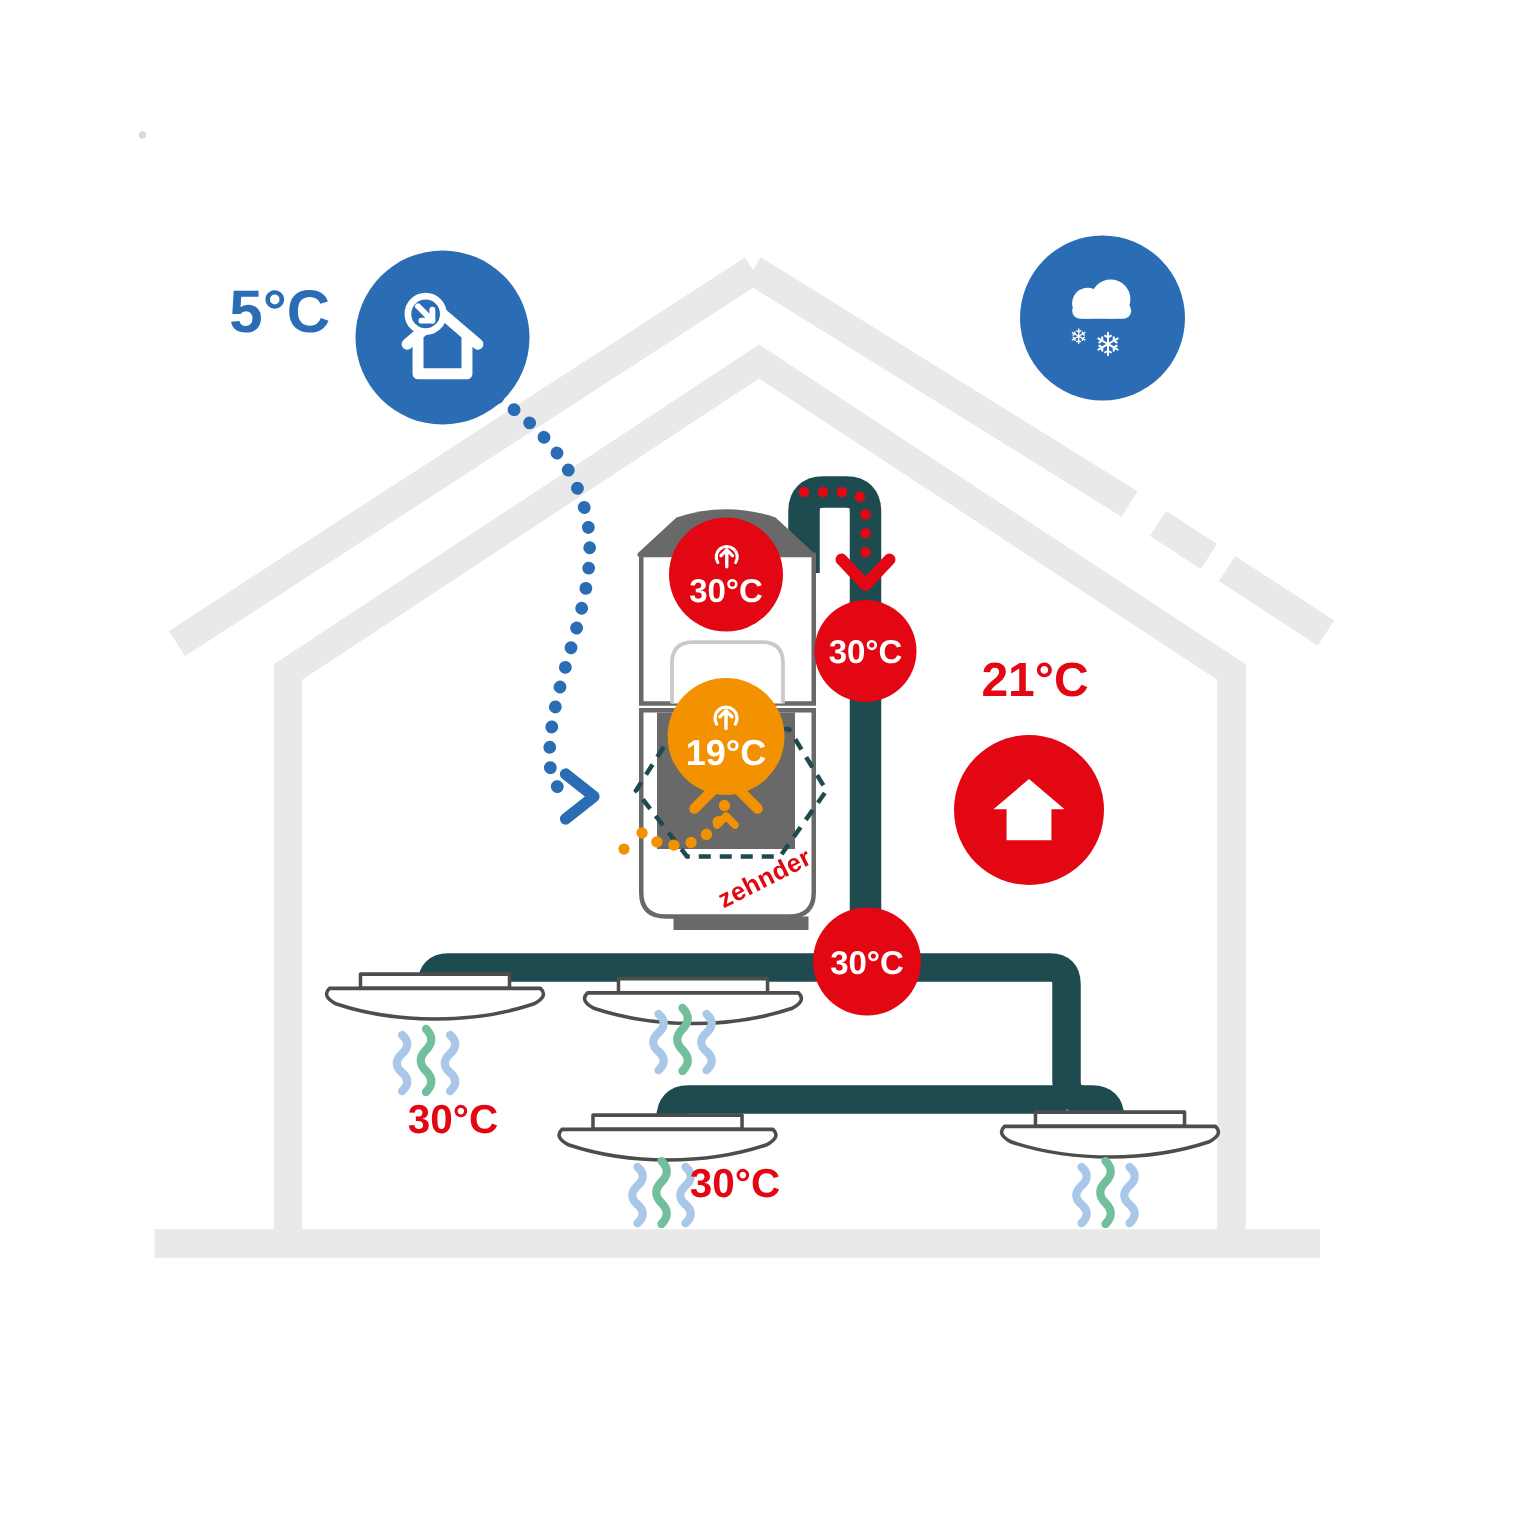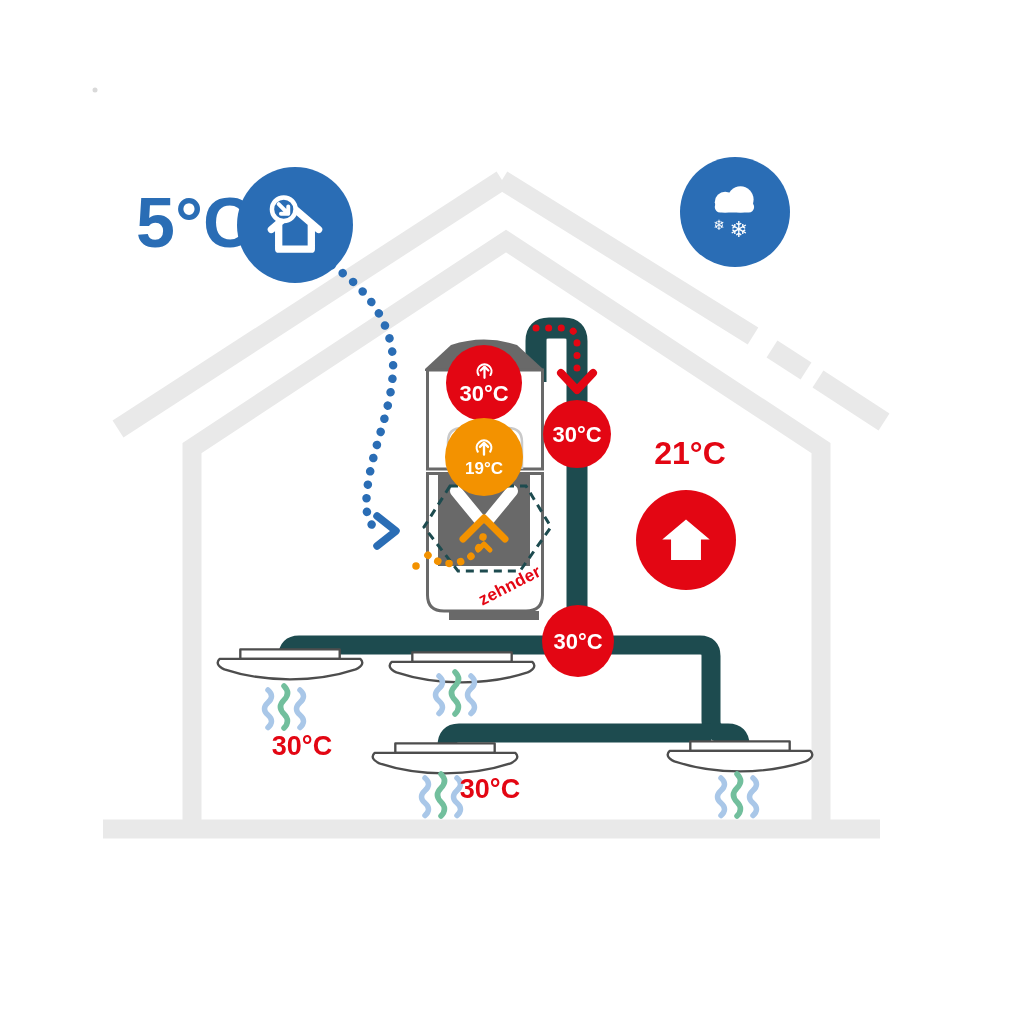--- a/index.html
+++ b/index.html
@@ -111,21 +111,21 @@
         <path d="M42,6 q7,6 0,12.5 t0,12.5 t0,12.5" stroke="#a9c7e8" stroke-width="5.5"></path>
       </g>
     </g>
 
     <g fill="none" stroke="#2a6db5" stroke-linecap="round">
       <path d="M320,258 C362,282 391,318 393,360 C395,405 371,448 367,492 C365,512 368,522 374,527" stroke-width="8.5" stroke-dasharray="0.1 13.5"></path>
       <path d="M377,516 L396,531 L377,546" stroke-width="7.5" stroke-linejoin="round"></path>
     </g>
   </svg>
 
-  <div class="temp-big blue-text abs" style="left:136px;top:188px;width:104px;font-size:70px;text-align:right;">5°C</div>
+  <div class="temp-big blue-text abs" style="left:116px;top:188px;width:104px;font-size:40px;text-align:right;">5°C</div>
 
   <div class="bigcircle blue" style="left:237px;top:167px;width:116px;height:116px;">
     <svg width="72" height="72" viewBox="0 0 64 64">
       <path d="M11,36 L32,18 L53,36" stroke="#fff" stroke-width="6.5" fill="none" stroke-linecap="round" stroke-linejoin="round"></path>
       <path d="M17.5,32 V53.5 H46.5 V32" stroke="#fff" stroke-width="6.5" fill="none" stroke-linejoin="round"></path>
       <circle cx="22" cy="18" r="10.5" fill="#2a6db5" stroke="#fff" stroke-width="4"></circle>
       <path d="M17.5,13.5 L26,22 M26,22 H19.5 M26,22 V15.5" stroke="#fff" stroke-width="3.5" fill="none" stroke-linecap="round"></path>
     </svg>
   </div>
 
@@ -150,21 +150,21 @@
   </div>
 
   <div class="badge red" style="left:446px;top:345px;width:76px;height:76px;font-size:22px;">
     <svg width="21" height="21" viewBox="0 0 30 30">
       <path d="M6.5,20 A10,10 0 1 1 23.5,20" stroke="#fff" stroke-width="3" fill="none" stroke-linecap="round"></path>
       <path d="M15,24 V8.5 M9.5,13.5 L15,8 L20.5,13.5" stroke="#fff" stroke-width="3.2" fill="none" stroke-linecap="round" stroke-linejoin="round"></path>
     </svg>
     <span class="t">30°C</span>
   </div>
 
-  <div class="badge orange" style="left:445px;top:418px;width:78px;height:78px;font-size:17px;text-align:center;">
+  <div class="badge orange" style="left:445px;top:452px;width:78px;height:78px;font-size:24px;text-align:center;">
     <svg width="22" height="22" viewBox="0 0 30 30">
       <path d="M6.5,20 A10,10 0 1 1 23.5,20" stroke="#fff" stroke-width="3" fill="none" stroke-linecap="round"></path>
       <path d="M15,24 V8.5 M9.5,13.5 L15,8 L20.5,13.5" stroke="#fff" stroke-width="3.2" fill="none" stroke-linecap="round" stroke-linejoin="round"></path>
     </svg>
     <span class="t">19°C</span>
   </div>
 
   <div class="badge red" style="left:543px;top:400px;width:68px;height:68px;font-size:22px;">
     <span class="t">30°C</span>
   </div>

